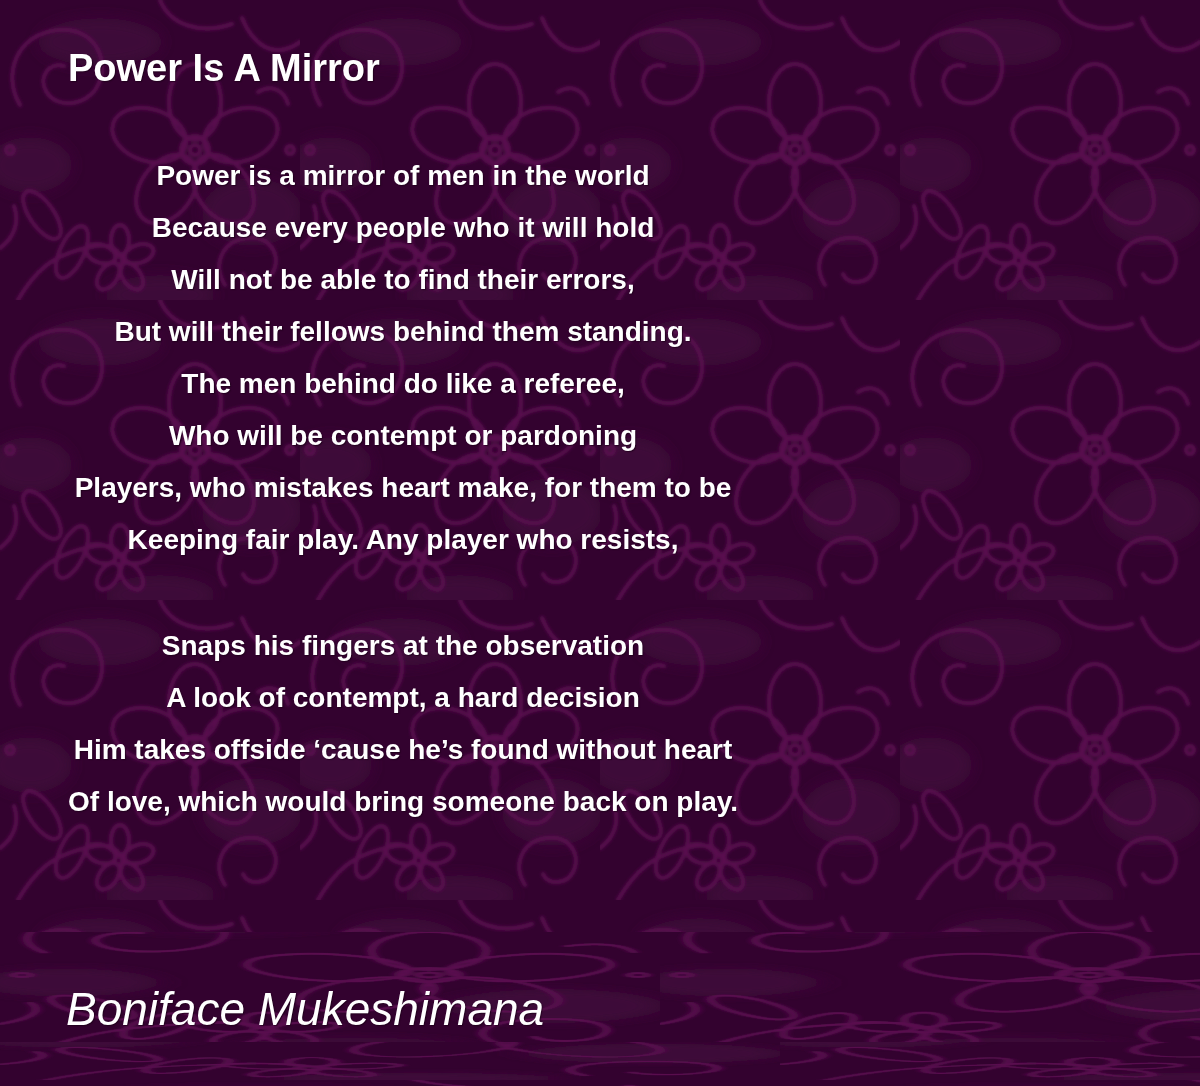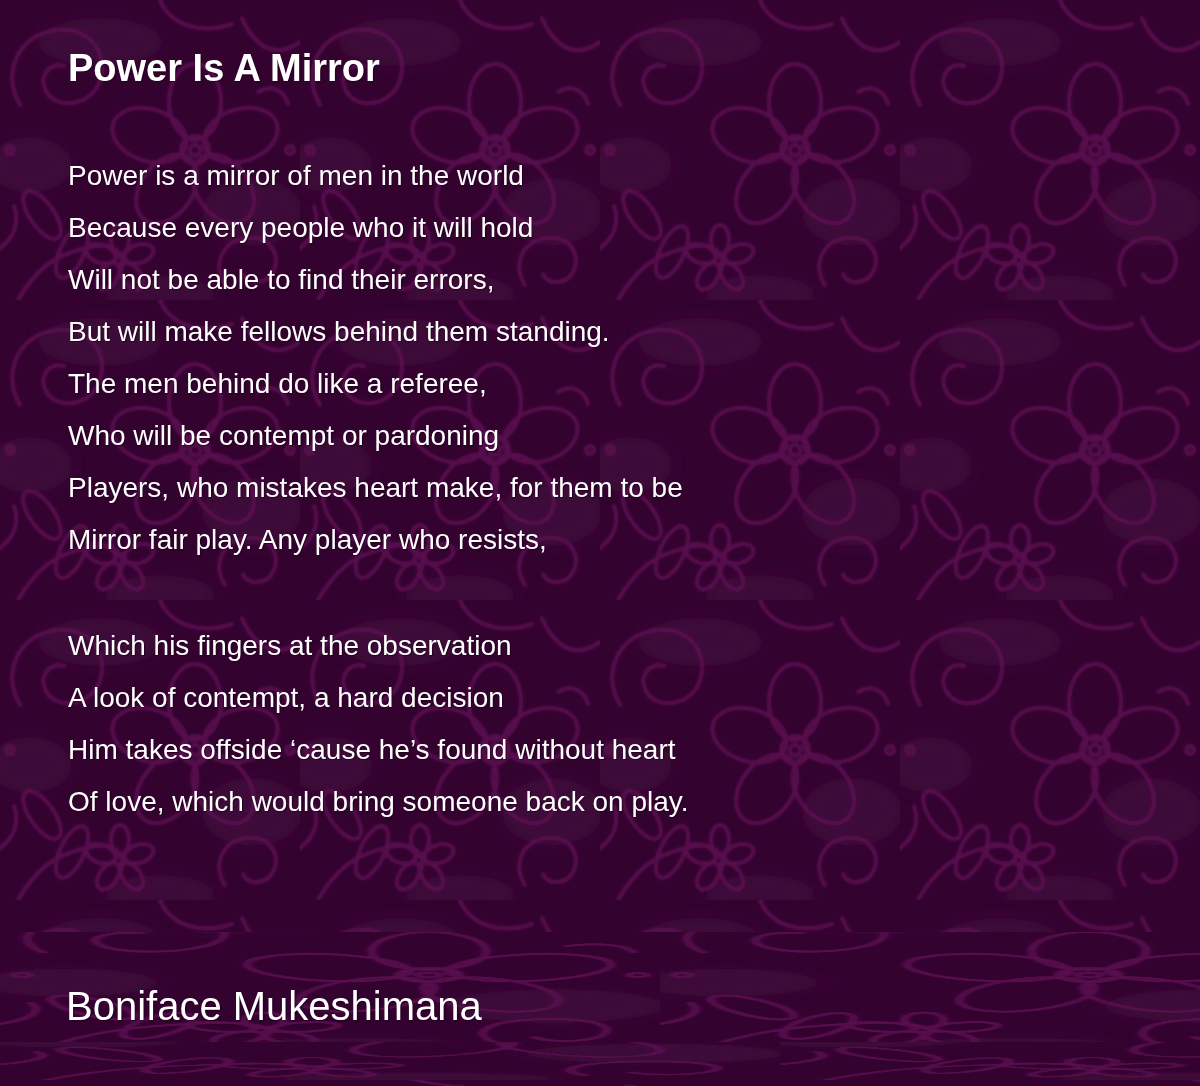--- a/index.html
+++ b/index.html
@@ -17,26 +17,26 @@
     text-shadow:1px 1px 1px rgba(30,0,26,.75);
     white-space:nowrap;
     padding-left:20px;
   }
   .title{
     position:absolute;left:68px;top:48px;margin:0;
     font-size:38px;font-weight:bold;line-height:1.1;
   }
   .poem{
     position:absolute;left:68px;top:150px;
-    font-size:28px;font-weight:normal;line-height:52px;
+    font-size:28px;font-weight:bold;line-height:52px;text-align:center;
   }
   .stanza-gap{margin-top:54px;}
   .author{
     position:absolute;left:66px;top:984px;
-    font-size:40px;font-weight:normal;line-height:1.1;
+    font-size:46px;font-style:italic;font-weight:normal;line-height:1.1;
   }
 </style>
 </head>
 <body>
 
 <div class="page" style="--bg: #33022f; --text: #ffffff;">
 
   <svg class="bg" width="1200" height="1086" viewBox="0 0 1200 1086" xmlns="http://www.w3.org/2000/svg" xmlns:xlink="http://www.w3.org/1999/xlink" aria-hidden="true">
     <defs>
       <filter id="soften" x="-30%" y="-30%" width="160%" height="160%">
@@ -108,28 +108,28 @@
   </svg>
 
   <div class="content">
     <h1 class="title">Power Is A Mirror</h1>
 
     <div class="poem">
       <div class="stanza">
           <div class="poem-line">Power is a mirror of men in the world</div>
           <div class="poem-line">Because every people who it will hold</div>
           <div class="poem-line">Will not be able to find their errors,</div>
-          <div class="poem-line">But will make fellows behind them standing.</div>
+          <div class="poem-line">But will their fellows behind them standing.</div>
           <div class="poem-line">The men behind do like a referee,</div>
           <div class="poem-line">Who will be contempt or pardoning</div>
           <div class="poem-line">Players, who mistakes heart make, for them to be</div>
-          <div class="poem-line">Mirror fair play. Any player who resists,</div>
+          <div class="poem-line">Keeping fair play. Any player who resists,</div>
         </div>
       <div class="stanza stanza-gap">
-          <div class="poem-line">Which his fingers at the observation</div>
+          <div class="poem-line">Snaps his fingers at the observation</div>
           <div class="poem-line">A look of contempt, a hard decision</div>
           <div class="poem-line">Him takes offside ‘cause he’s found without heart</div>
           <div class="poem-line">Of love, which would bring someone back on play.</div>
         </div>
     </div>
 
     <div class="author">Boniface Mukeshimana</div>
   </div>
 </div>
 

